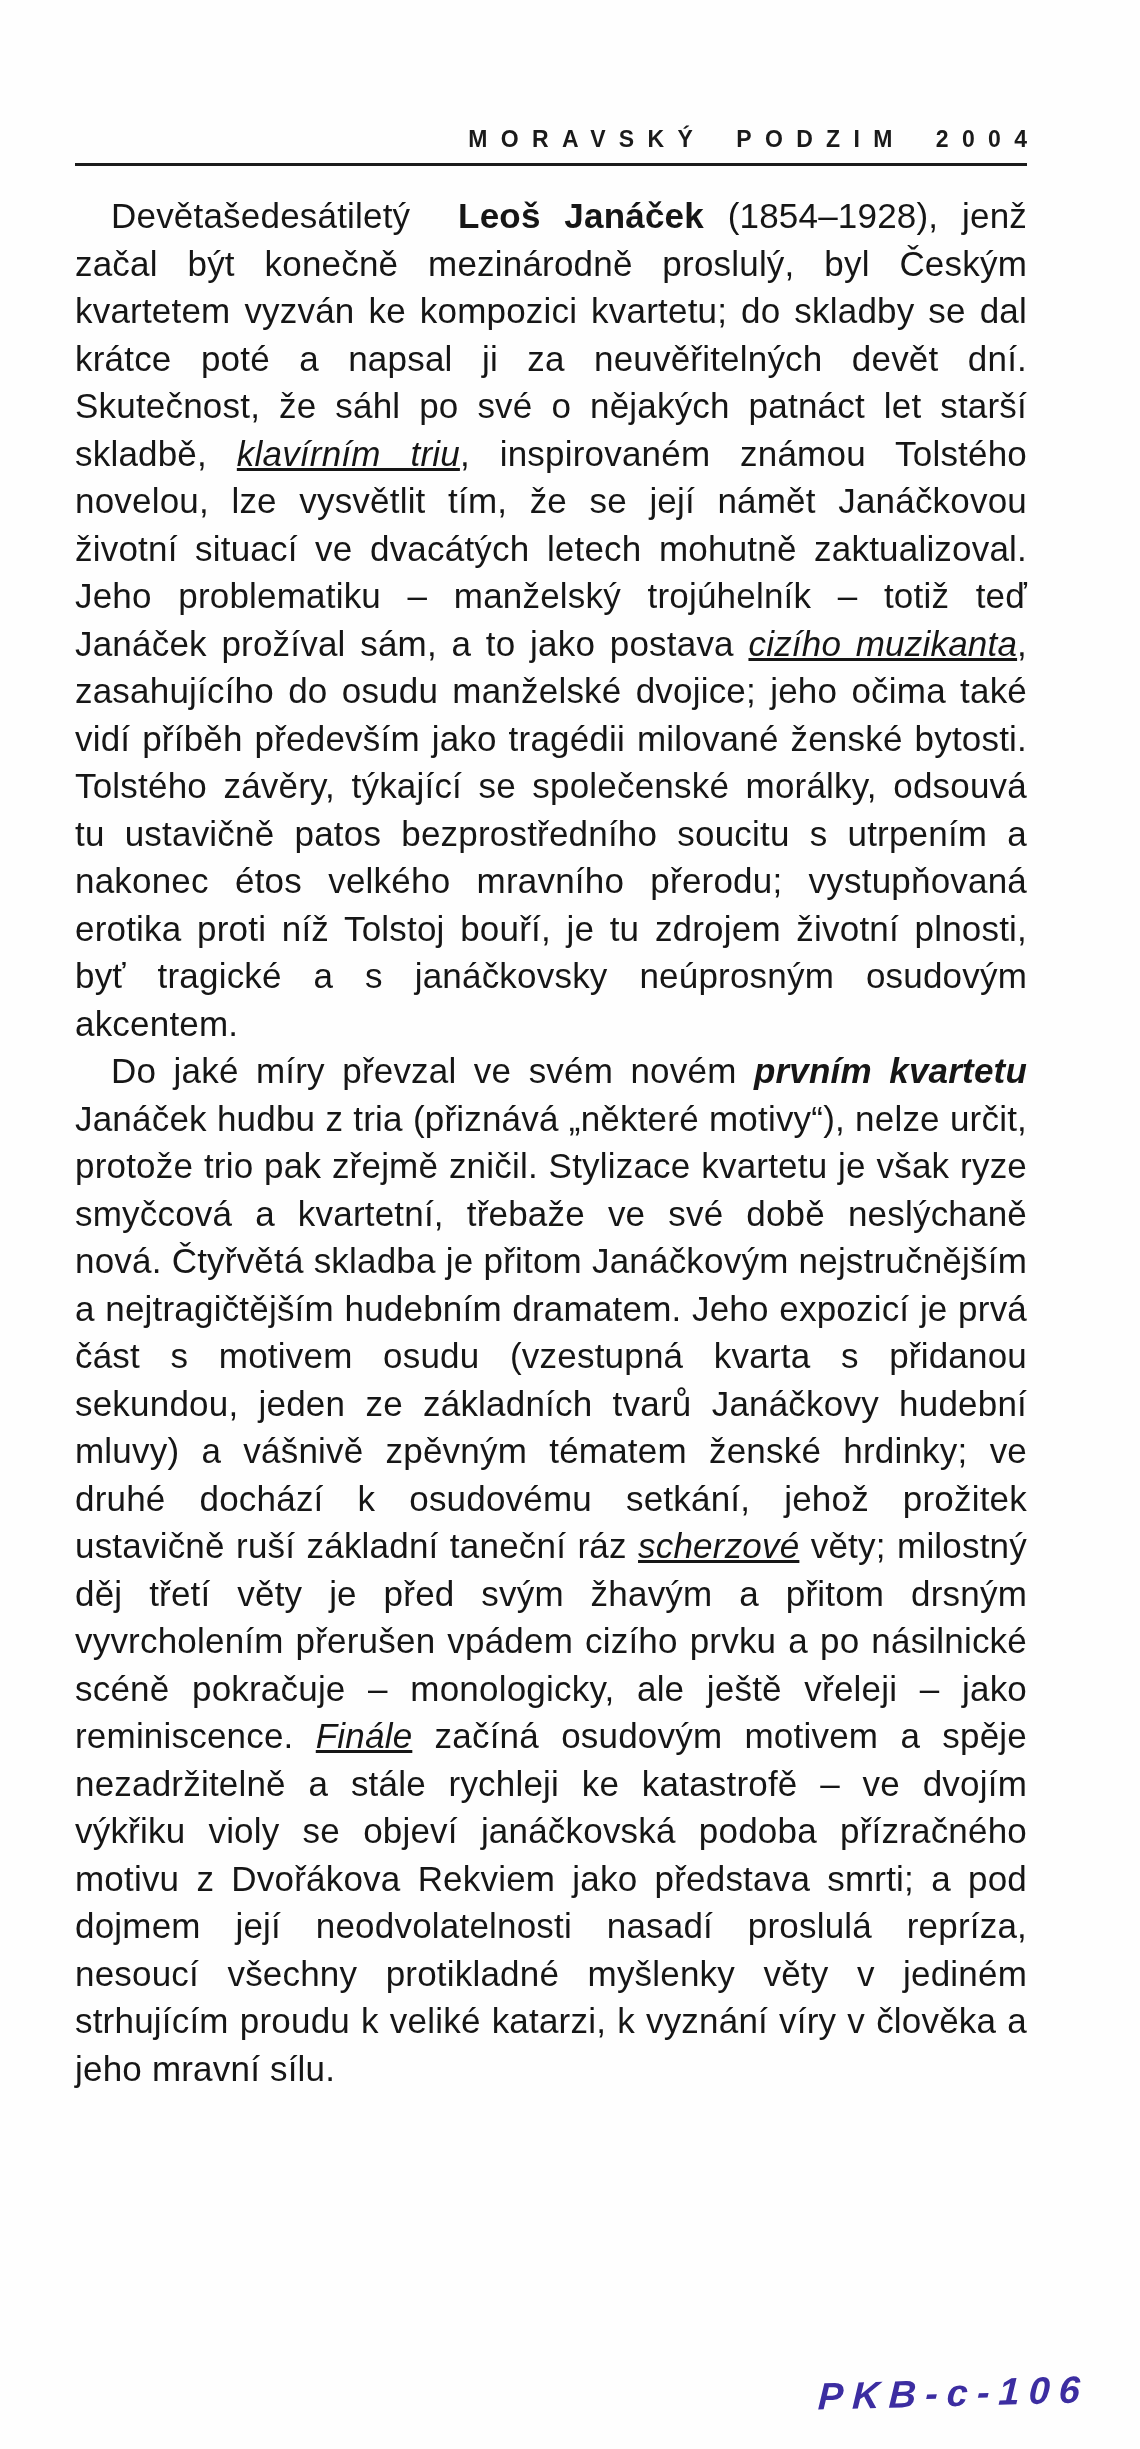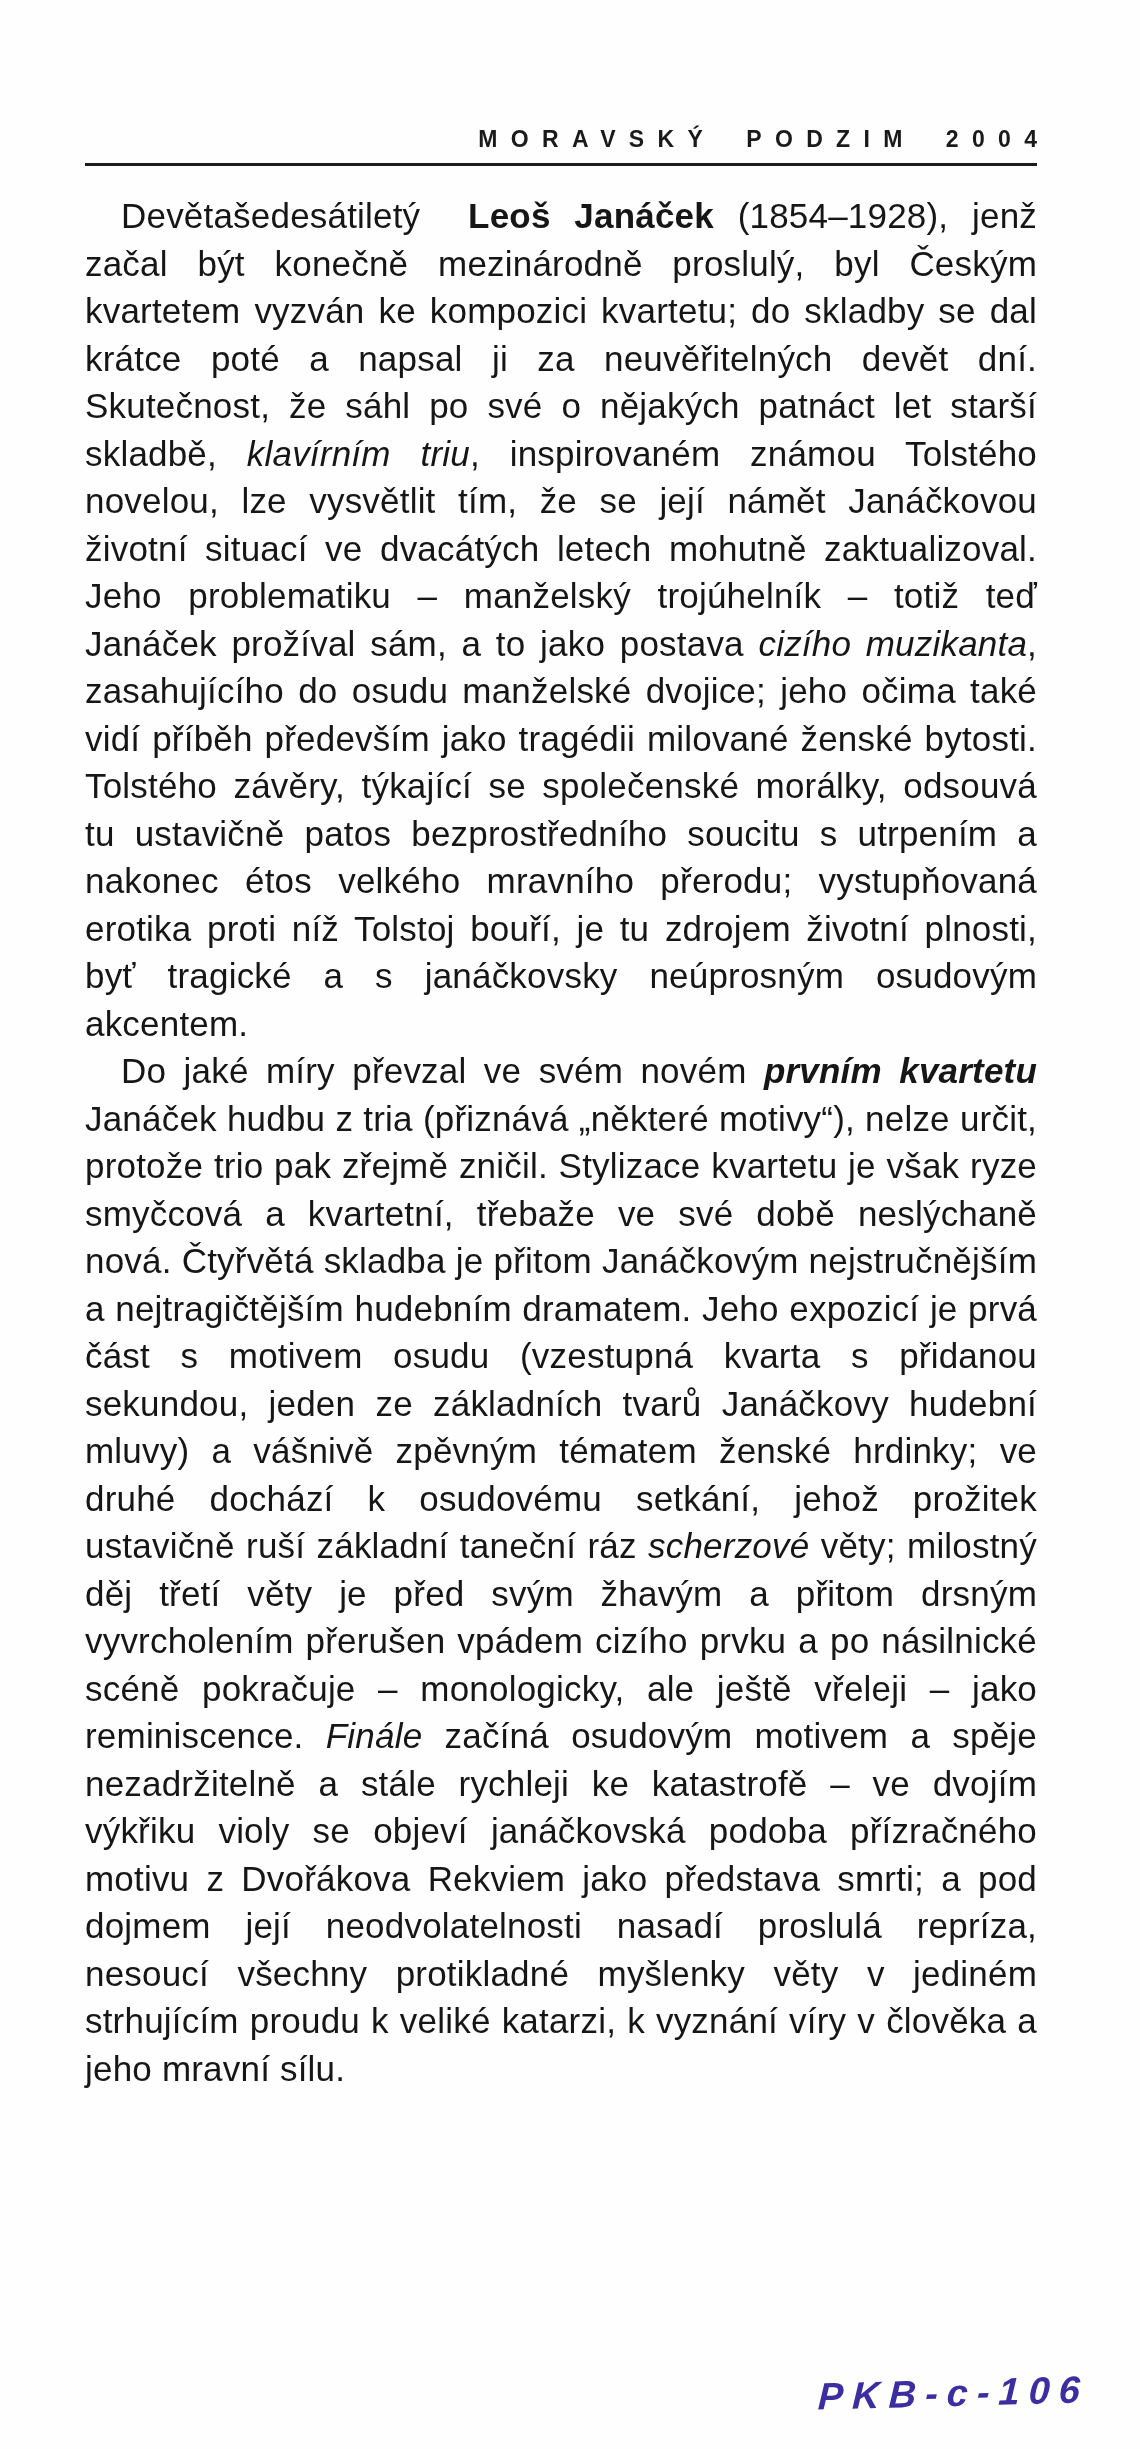--- a/index.html
+++ b/index.html
@@ -11,21 +11,21 @@
     position: relative;
     width: 1140px;
     height: 2449px;
     margin: 0 auto;
     background: #fefefe;
     overflow: hidden;
     font-family: "Liberation Sans", sans-serif;
   }
   .content {
     position: absolute;
-    left: 85px;
+    left: 75px;
     top: 126px;
     width: 952px;
   }
   .running-head {
     text-align: right;
     font-size: 23px;
     font-weight: bold;
     color: #1a1a1a;
     letter-spacing: 0.58em;
     word-spacing: 0.45em;
@@ -44,21 +44,21 @@
     letter-spacing: 0.2px;
     color: #161616;
     text-align: justify;
   }
   .paragraph {
     margin: 0;
     text-indent: 36px;
   }
   .seg-normal { font-style: normal; font-weight: normal; }
   .seg-bold { font-weight: bold; margin-left: 24px; }
-  .seg-italic { font-style: italic; }
+  .seg-italic { font-style: italic; text-decoration: underline; }
   .seg-bold-italic { font-weight: bold; font-style: italic; margin-top: 48px; }
   .handwritten {
     position: absolute;
     left: 818px;
     top: 2372px;
     font-size: 38px;
     font-weight: bold;
     font-style: italic;
     letter-spacing: 9px;
     transform: rotate(-1.5deg) skewX(-4deg);

